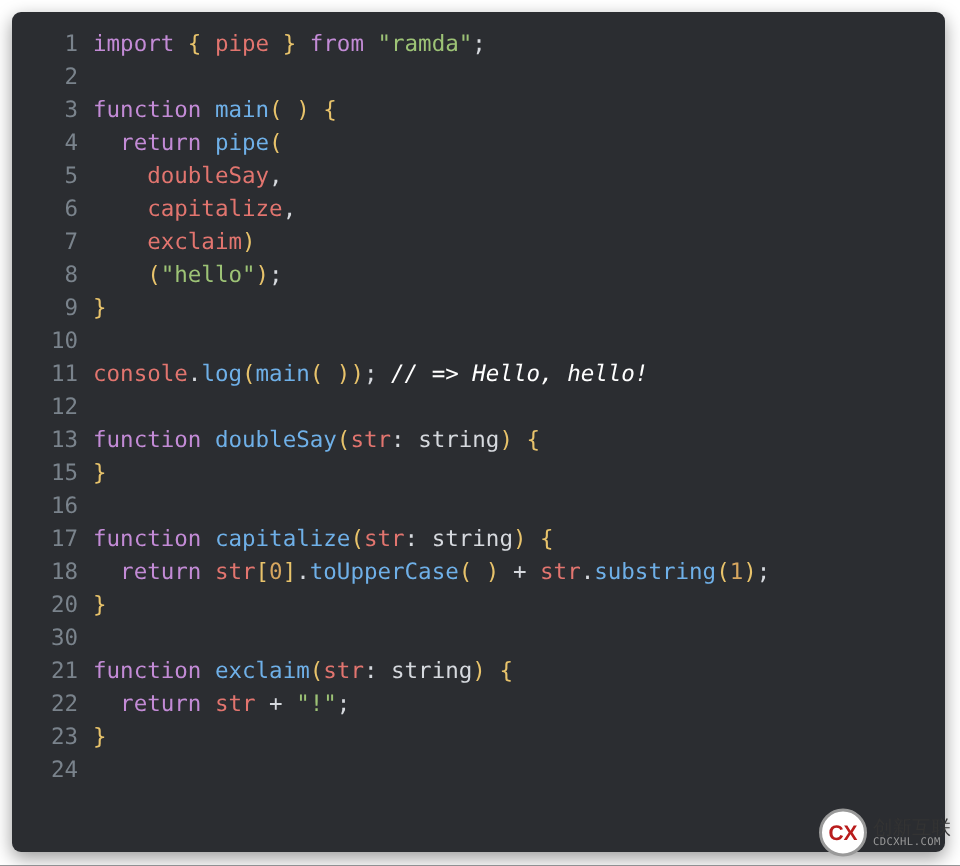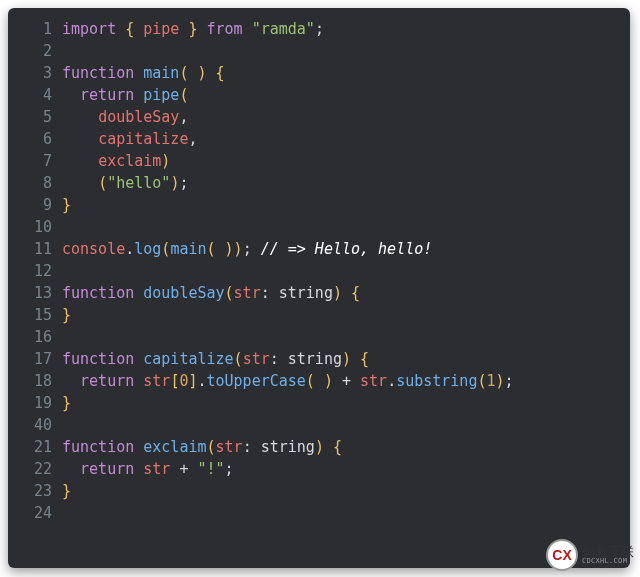--- a/index.html
+++ b/index.html
@@ -102,22 +102,22 @@
       <div class="line"><span class="ln">8</span><span class="code"><span class="tok-punct">    </span><span class="tok-brace">(</span><span class="tok-string">"hello"</span><span class="tok-brace">)</span><span class="tok-punct">;</span></span></div>
       <div class="line"><span class="ln">9</span><span class="code"><span class="tok-brace">}</span></span></div>
       <div class="line"><span class="ln">10</span><span class="code">&nbsp;</span></div>
       <div class="line"><span class="ln">11</span><span class="code"><span class="tok-ident">console</span><span class="tok-punct">.</span><span class="tok-call">log</span><span class="tok-brace">(</span><span class="tok-call">main</span><span class="tok-brace">(</span><span class="tok-punct"> </span><span class="tok-brace">)</span><span class="tok-brace">)</span><span class="tok-punct">; </span><span class="tok-comment">// =&gt; Hello, hello!</span></span></div>
       <div class="line"><span class="ln">12</span><span class="code">&nbsp;</span></div>
       <div class="line"><span class="ln">13</span><span class="code"><span class="tok-keyword">function</span><span class="tok-punct"> </span><span class="tok-func">doubleSay</span><span class="tok-brace">(</span><span class="tok-ident">str</span><span class="tok-punct">: </span><span class="tok-type">string</span><span class="tok-brace">)</span><span class="tok-punct"> </span><span class="tok-brace">{</span></span></div>
       <div class="line"><span class="ln">15</span><span class="code"><span class="tok-brace">}</span></span></div>
       <div class="line"><span class="ln">16</span><span class="code">&nbsp;</span></div>
       <div class="line"><span class="ln">17</span><span class="code"><span class="tok-keyword">function</span><span class="tok-punct"> </span><span class="tok-func">capitalize</span><span class="tok-brace">(</span><span class="tok-ident">str</span><span class="tok-punct">: </span><span class="tok-type">string</span><span class="tok-brace">)</span><span class="tok-punct"> </span><span class="tok-brace">{</span></span></div>
       <div class="line"><span class="ln">18</span><span class="code"><span class="tok-punct">  </span><span class="tok-keyword">return</span><span class="tok-punct"> </span><span class="tok-ident">str</span><span class="tok-brace">[</span><span class="tok-num">0</span><span class="tok-brace">]</span><span class="tok-punct">.</span><span class="tok-call">toUpperCase</span><span class="tok-brace">(</span><span class="tok-punct"> </span><span class="tok-brace">)</span><span class="tok-punct"> + </span><span class="tok-ident">str</span><span class="tok-punct">.</span><span class="tok-call">substring</span><span class="tok-brace">(</span><span class="tok-num">1</span><span class="tok-brace">)</span><span class="tok-punct">;</span></span></div>
-      <div class="line"><span class="ln">19</span><span class="code"><span class="tok-brace">}</span></span></div>
-      <div class="line"><span class="ln">40</span><span class="code">&nbsp;</span></div>
+      <div class="line"><span class="ln">20</span><span class="code"><span class="tok-brace">}</span></span></div>
+      <div class="line"><span class="ln">30</span><span class="code">&nbsp;</span></div>
       <div class="line"><span class="ln">21</span><span class="code"><span class="tok-keyword">function</span><span class="tok-punct"> </span><span class="tok-func">exclaim</span><span class="tok-brace">(</span><span class="tok-ident">str</span><span class="tok-punct">: </span><span class="tok-type">string</span><span class="tok-brace">)</span><span class="tok-punct"> </span><span class="tok-brace">{</span></span></div>
       <div class="line"><span class="ln">22</span><span class="code"><span class="tok-punct">  </span><span class="tok-keyword">return</span><span class="tok-punct"> </span><span class="tok-ident">str</span><span class="tok-punct"> + </span><span class="tok-string">"!"</span><span class="tok-punct">;</span></span></div>
       <div class="line"><span class="ln">23</span><span class="code"><span class="tok-brace">}</span></span></div>
       <div class="line"><span class="ln">24</span><span class="code">&nbsp;</span></div>
     </div>
 </div>
 
 <div class="watermark">
   <div class="badge">CX</div>
   <div>

